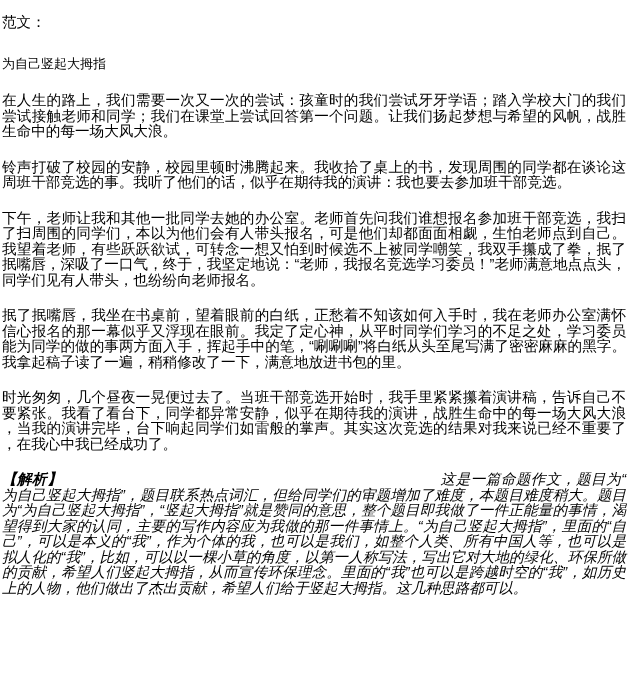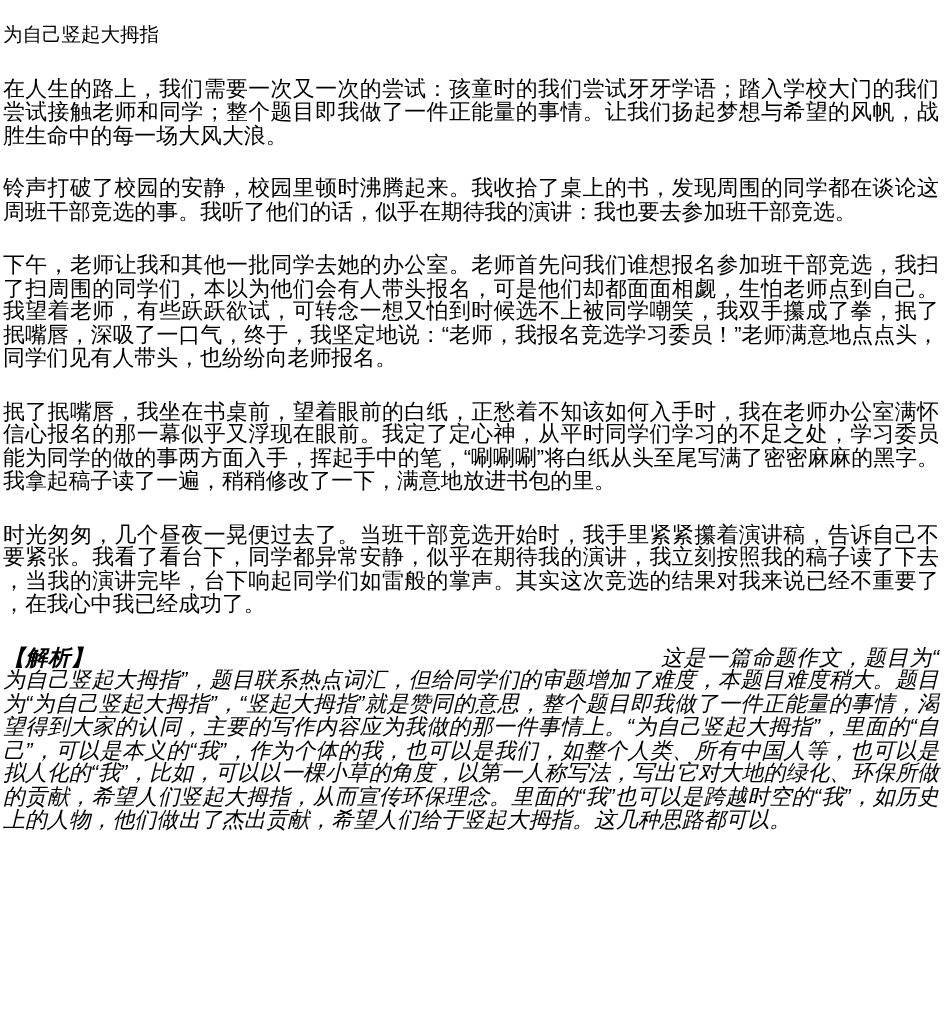--- a/index.html
+++ b/index.html
@@ -44,29 +44,30 @@
     display: inline-block;
     width: 378px;
     height: 1px;
   }
 </style>
 </head>
 <body>
 
 <div class="doc">
 
+  <p class="section-label">范文：</p>
 
   <p class="essay-title">为自己竖起大拇指</p>
 
-  <p>在人生的路上，我们需要一次又一次的尝试：孩童时的我们尝试牙牙学语；踏入学校大门的我们尝试接触老师和同学；整个题目即我做了一件正能量的事情。让我们扬起梦想与希望的风帆，战胜生命中的每一场大风大浪。</p>
+  <p>在人生的路上，我们需要一次又一次的尝试：孩童时的我们尝试牙牙学语；踏入学校大门的我们尝试接触老师和同学；我们在课堂上尝试回答第一个问题。让我们扬起梦想与希望的风帆，战胜生命中的每一场大风大浪。</p>
 
   <p>铃声打破了校园的安静，校园里顿时沸腾起来。我收拾了桌上的书，发现周围的同学都在谈论这周班干部竞选的事。我听了他们的话，似乎在期待我的演讲：我也要去参加班干部竞选。</p>
 
   <p>下午，老师让我和其他一批同学去她的办公室。老师首先问我们谁想报名参加班干部竞选，我扫了扫周围的同学们，本以为他们会有人带头报名，可是他们却都面面相觑，生怕老师点到自己。我望着老师，有些跃跃欲试，可转念一想又怕到时候选不上被同学嘲笑，我双手攥成了拳，抿了抿嘴唇，深吸了一口气，终于，我坚定地说：“老师，我报名竞选学习委员！”老师满意地点点头，同学们见有人带头，也纷纷向老师报名。</p>
 
   <p>抿了抿嘴唇，我坐在书桌前，望着眼前的白纸，正愁着不知该如何入手时，我在老师办公室满怀信心报名的那一幕似乎又浮现在眼前。我定了定心神，从平时同学们学习的不足之处，学习委员能为同学的做的事两方面入手，挥起手中的笔，“唰唰唰”将白纸从头至尾写满了密密麻麻的黑字。我拿起稿子读了一遍，稍稍修改了一下，满意地放进书包的里。</p>
 
-  <p>时光匆匆，几个昼夜一晃便过去了。当班干部竞选开始时，我手里紧紧攥着演讲稿，告诉自己不要紧张。我看了看台下，同学都异常安静，似乎在期待我的演讲，我立刻按照我的稿子读了下去，当我的演讲完毕，台下响起同学们如雷般的掌声。其实这次竞选的结果对我来说已经不重要了，在我心中我已经成功了。</p>
+  <p>时光匆匆，几个昼夜一晃便过去了。当班干部竞选开始时，我手里紧紧攥着演讲稿，告诉自己不要紧张。我看了看台下，同学都异常安静，似乎在期待我的演讲，战胜生命中的每一场大风大浪，当我的演讲完毕，台下响起同学们如雷般的掌声。其实这次竞选的结果对我来说已经不重要了，在我心中我已经成功了。</p>
 
 
   <p class="analysis"><b>【解析】</b><span class="spacer"></span><span>这是一篇命题作文，题目为“为自己竖起大拇指”，题目联系热点词汇，但给同学们的审题增加了难度，本题目难度稍大。题目为“为自己竖起大拇指”，“竖起大拇指”就是赞同的意思，整个题目即我做了一件正能量的事情，渴望得到大家的认同，主要的写作内容应为我做的那一件事情上。“为自己竖起大拇指”，里面的“自己”，可以是本义的“我”，作为个体的我，也可以是我们，如整个人类、所有中国人等，也可以是拟人化的“我”，比如，可以以一棵小草的角度，以第一人称写法，写出它对大地的绿化、环保所做的贡献，希望人们竖起大拇指，从而宣传环保理念。里面的“我”也可以是跨越时空的“我”，如历史上的人物，他们做出了杰出贡献，希望人们给于竖起大拇指。这几种思路都可以。</span></p>
 
 </div>
 
 </body></html>

